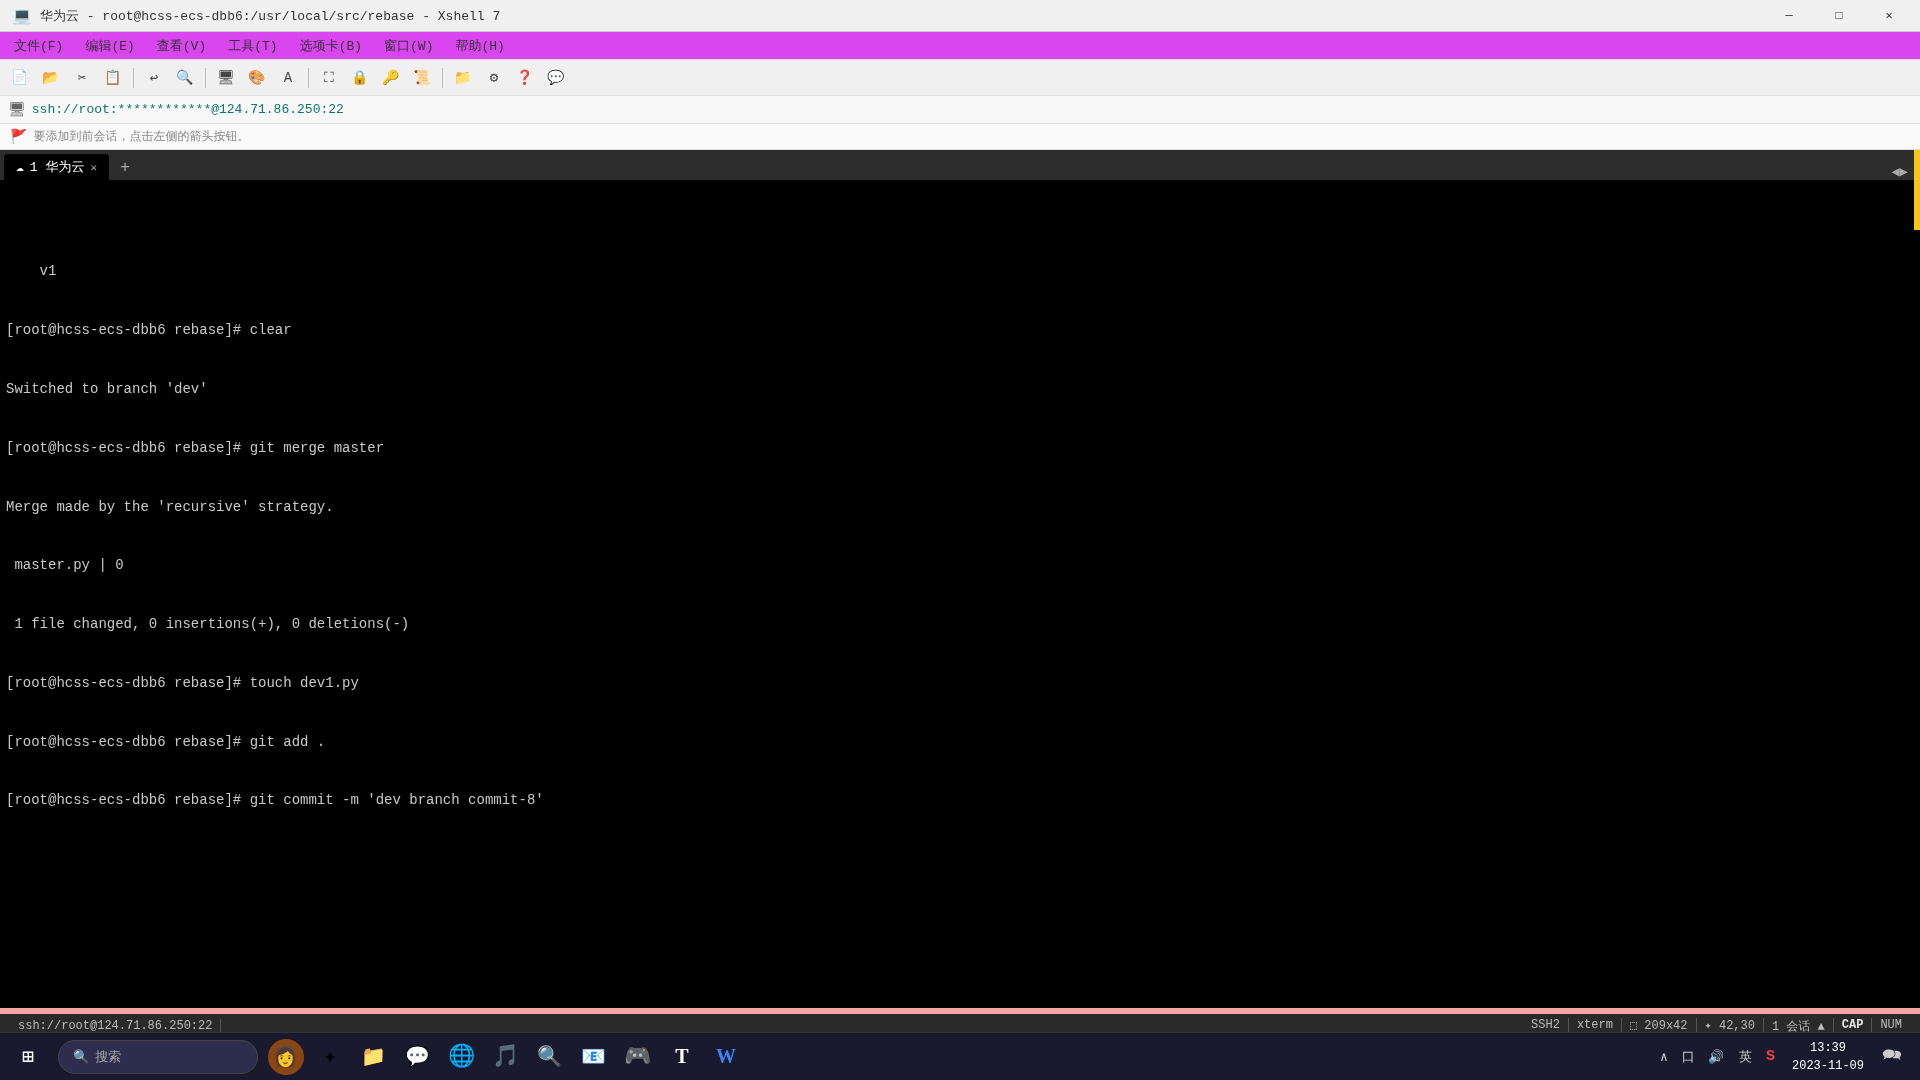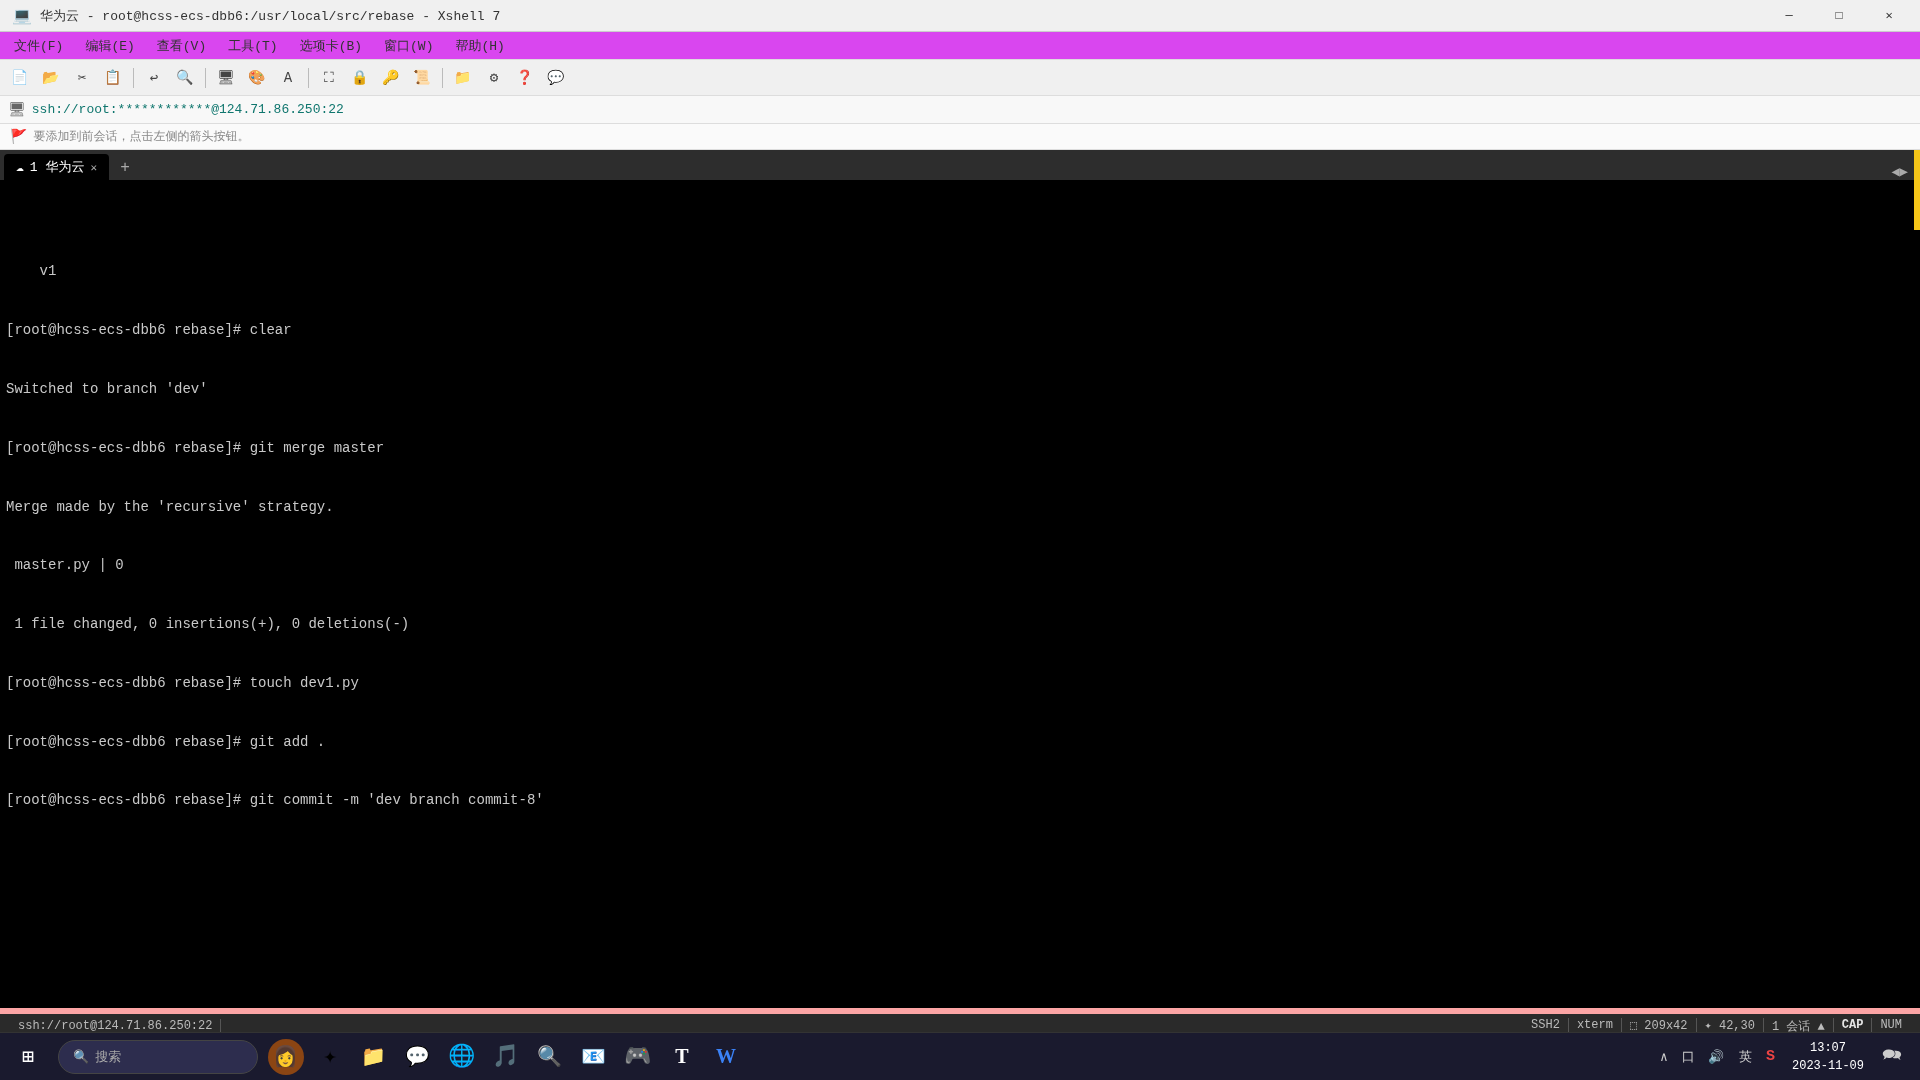--- a/index.html
+++ b/index.html
@@ -425,18 +425,18 @@
   <div class="taskbar-icon" style="font-weight:bold;color:#fff;font-family:serif;font-size:20px;">T</div>
   <div class="taskbar-icon" style="font-weight:bold;color:#3B82F6;font-size:20px;font-family:serif;">W</div>
 
   <div id="taskbar-right">
     <div class="sys-tray-item">∧</div>
     <div class="sys-tray-item">口</div>
     <div class="sys-tray-item">🔊</div>
     <div class="sys-tray-item" style="font-size:13px;">英</div>
     <div class="sys-tray-item" style="color:#e44;font-weight:bold;font-size:15px;">S</div>
     <div id="clock">
-      <span>13:07</span>
+      <span>13:39</span>
       <span>2023-11-09</span>
     </div>
     <div id="notification-btn">🗪</div>
   </div>
 </div>
 
 </body></html>

